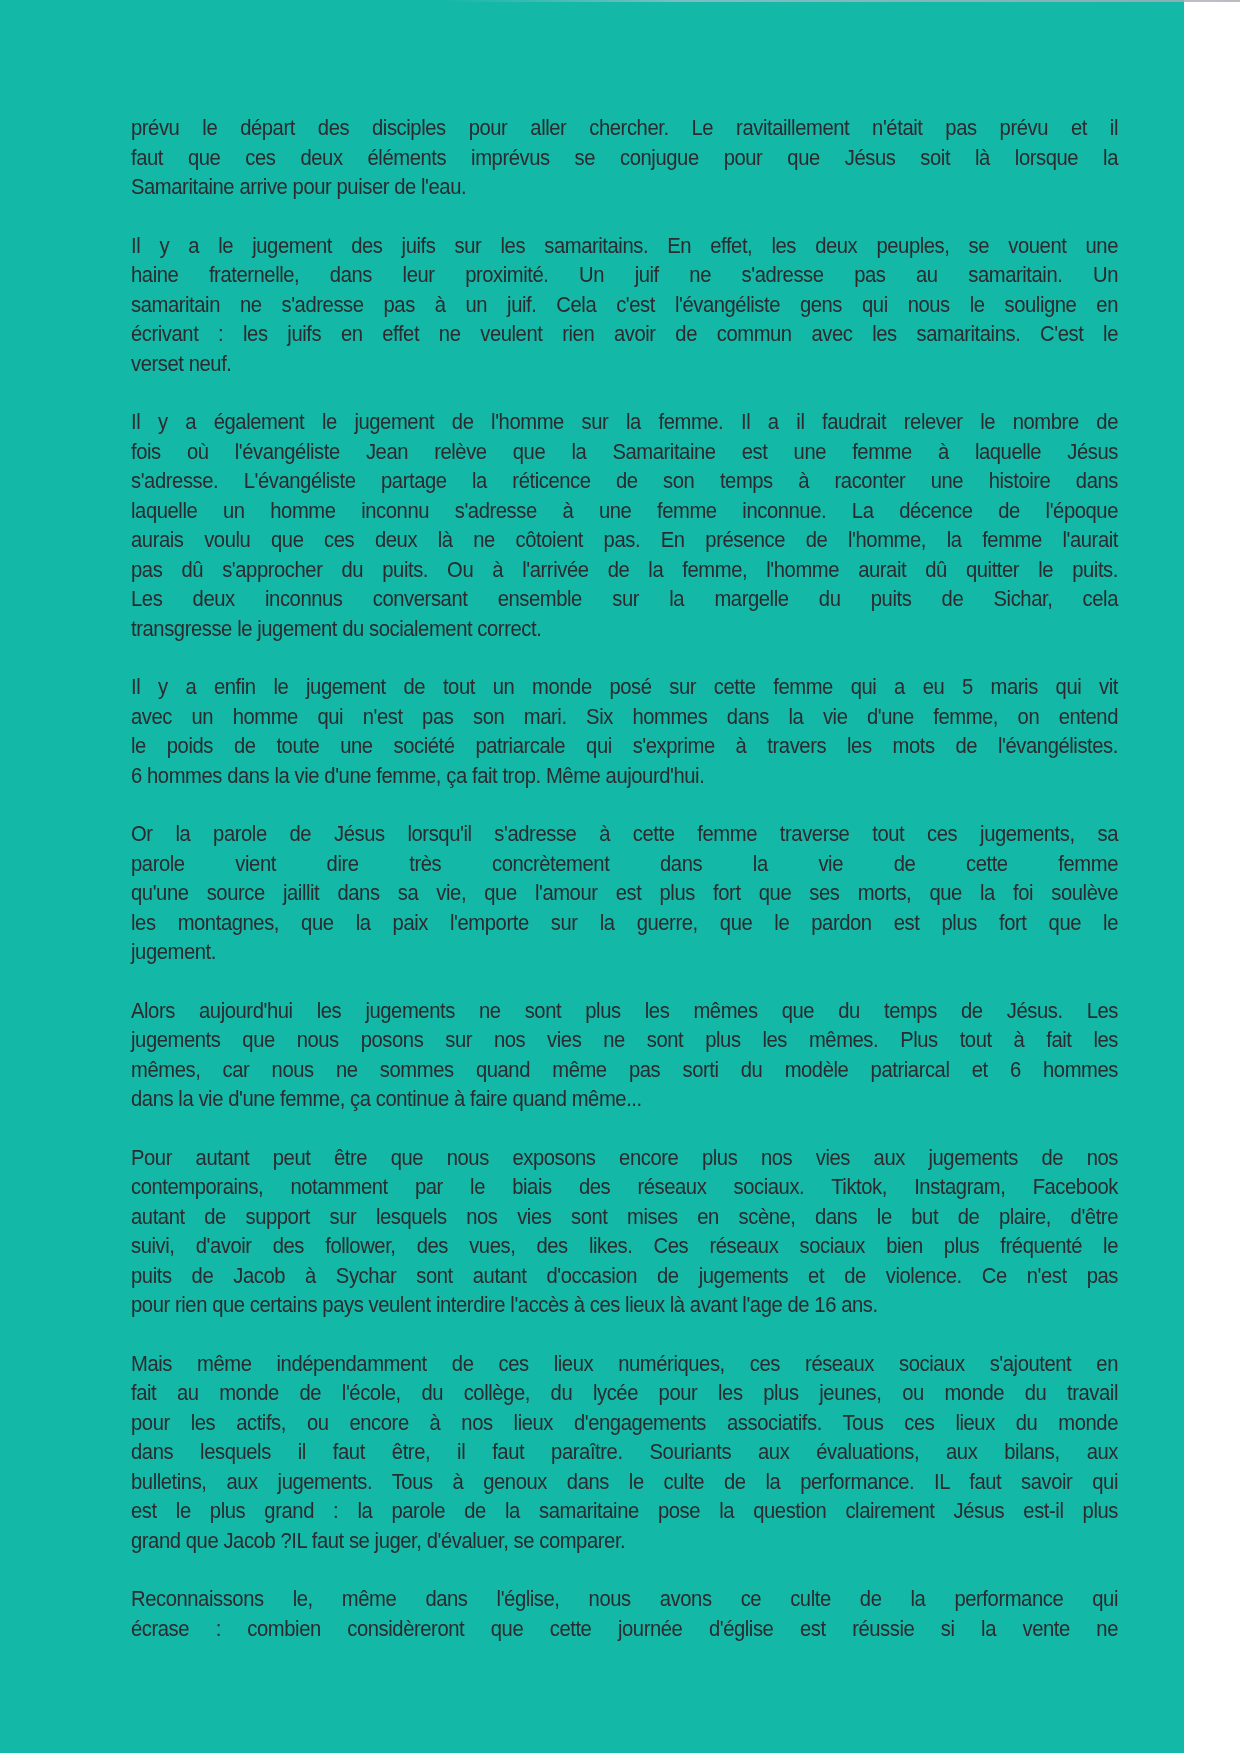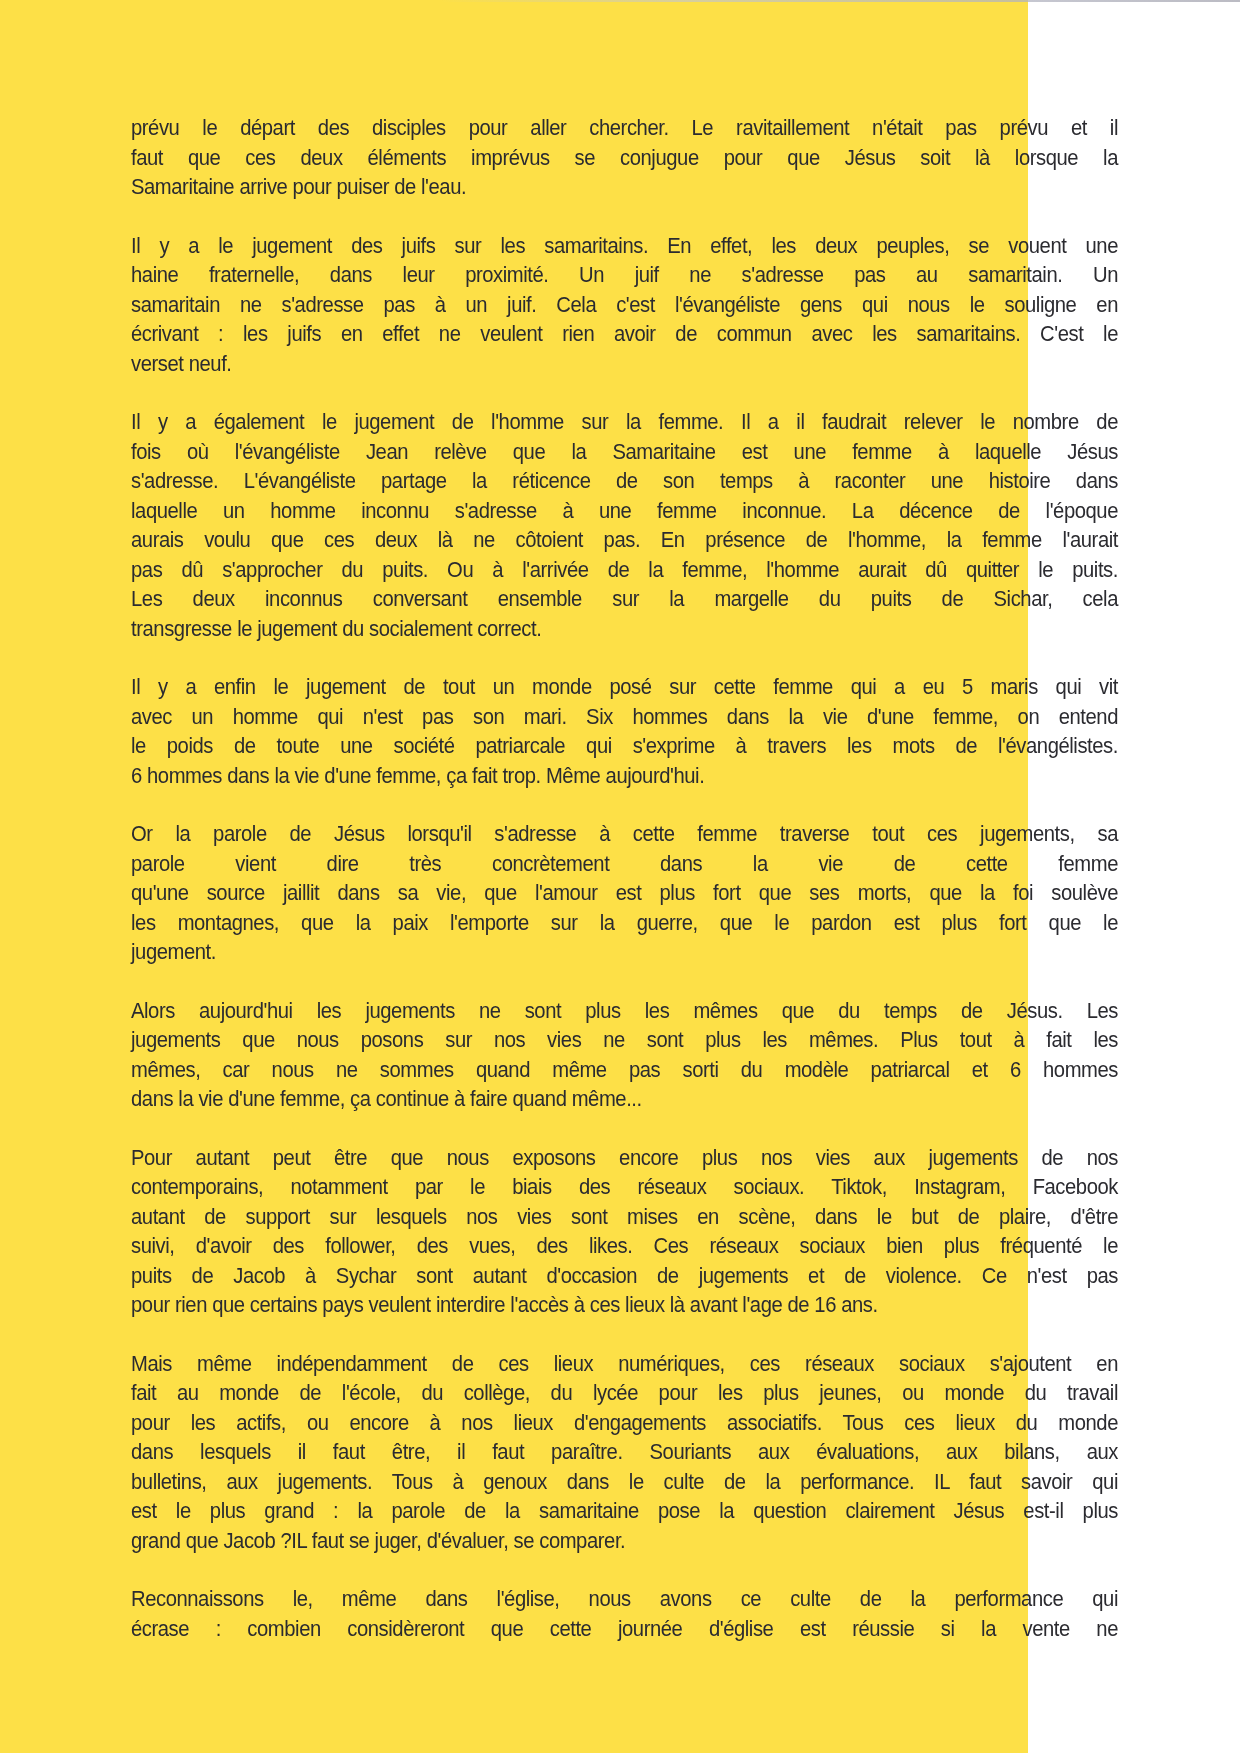--- a/index.html
+++ b/index.html
@@ -9,23 +9,23 @@
     }
     body {
       width: 1240px;
       height: 1753px;
       position: relative;
       overflow: hidden;
     }
     .page {
       position: absolute;
       left: 0; top: 0;
-      width: 1028px;
+      width: 1184px;
       height: 1753px;
-      background: #fde047;
+      background: #14b8a6;
     }
     .scan-edge {
       position: absolute;
       top: 0;
       left: 440px;
       width: 800px;
       height: 2px;
       background: linear-gradient(90deg, rgba(200,210,230,0) 0%, rgba(190,195,215,0.6) 30%, rgba(170,170,180,0.8) 100%);
     }
     .content {

